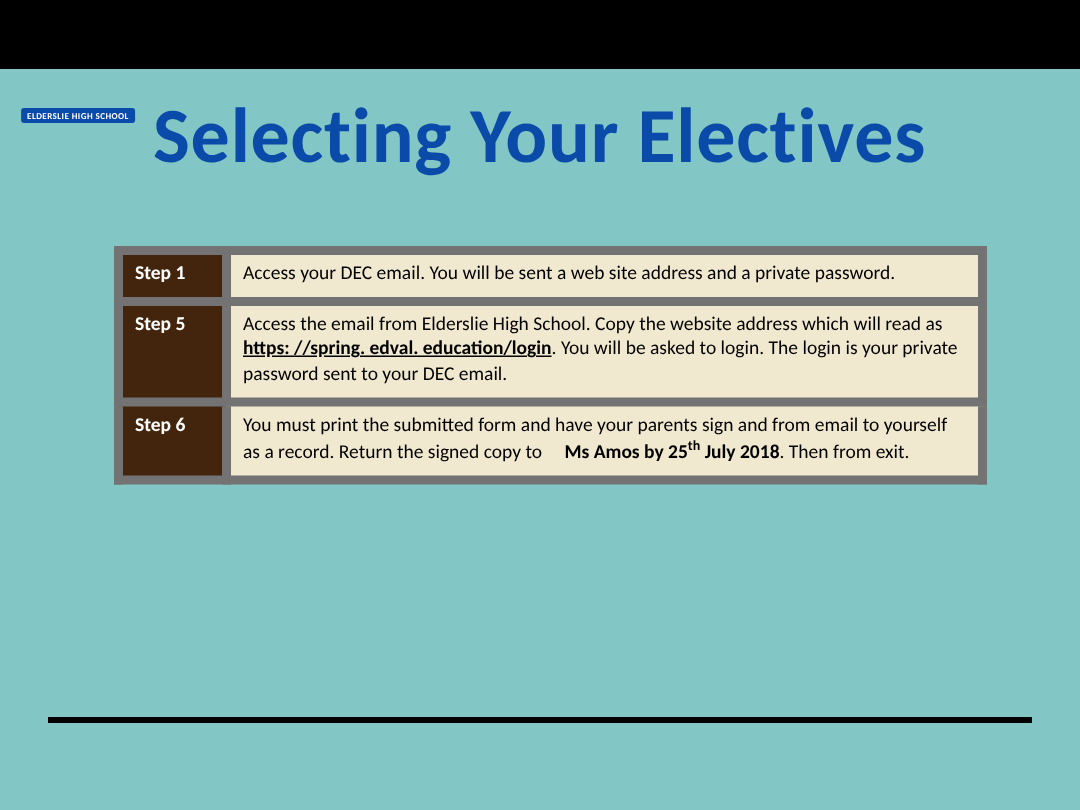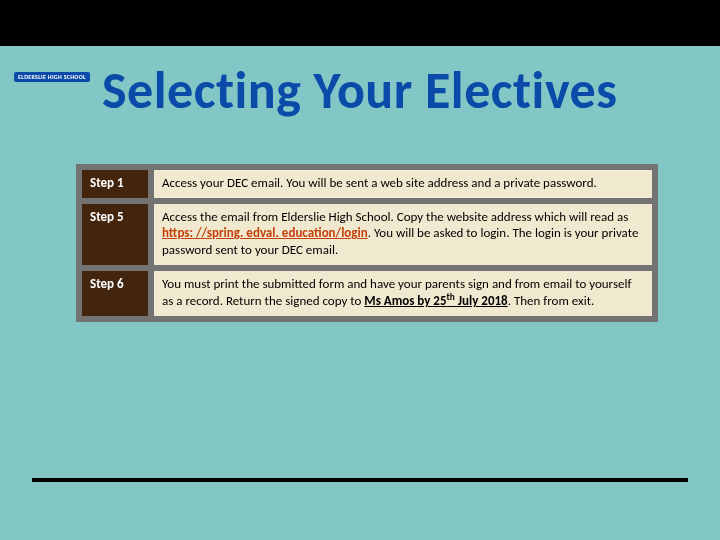--- a/index.html
+++ b/index.html
@@ -62,24 +62,24 @@
     width: 72px;
     padding: 5px 6px 5px 8px;
   }
   .table td.desc {
     background: #f1e9cf;
     color: #000;
     padding: 5px 8px 6px 8px;
   }
   .desc .b { font-weight: 400; }
   .desc a {
-    color: #c2410c;
+    color: #000000;
     font-weight: 700;
   }
-  .desc .ul { text-decoration: underline; font-weight: 700; }
+  .desc .ul { font-weight: 700; margin-left: 12px; }
   .desc sup { font-size: 0.72em; }
   .divider {
     position: absolute;
     left: 32px; right: 32px;
     bottom: 58px;
     height: 4px;
     background: #000;
   }
 </style>
 </head>

